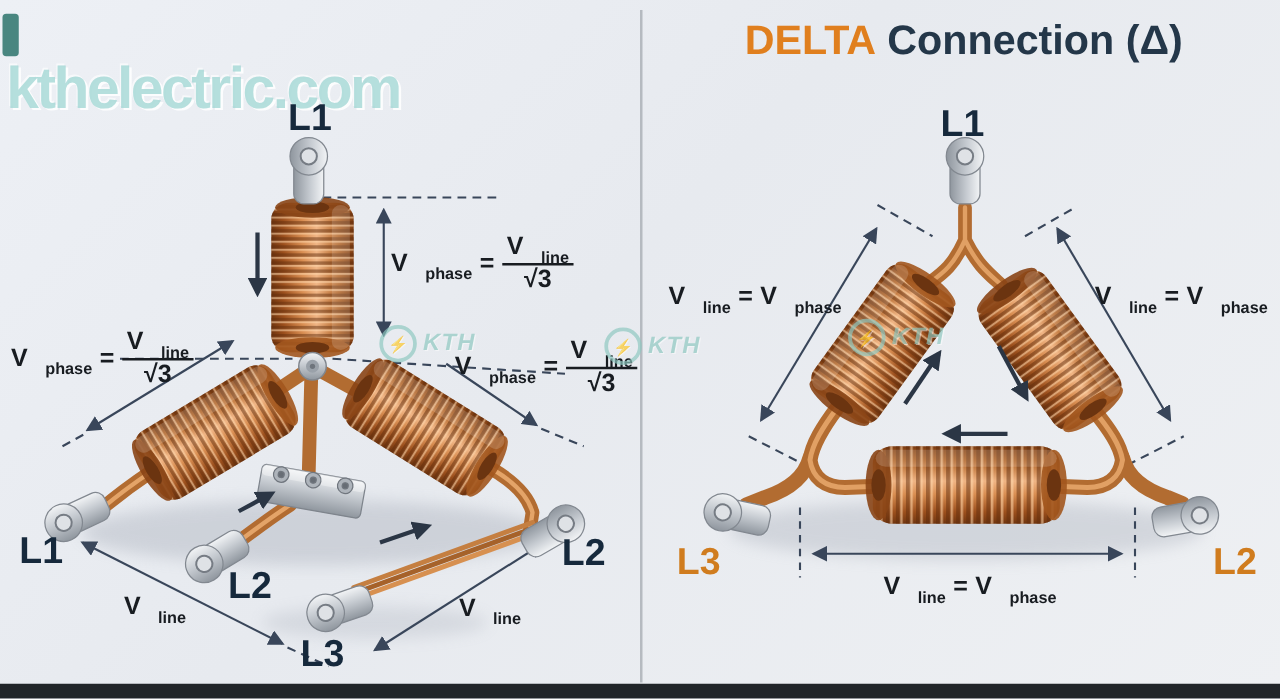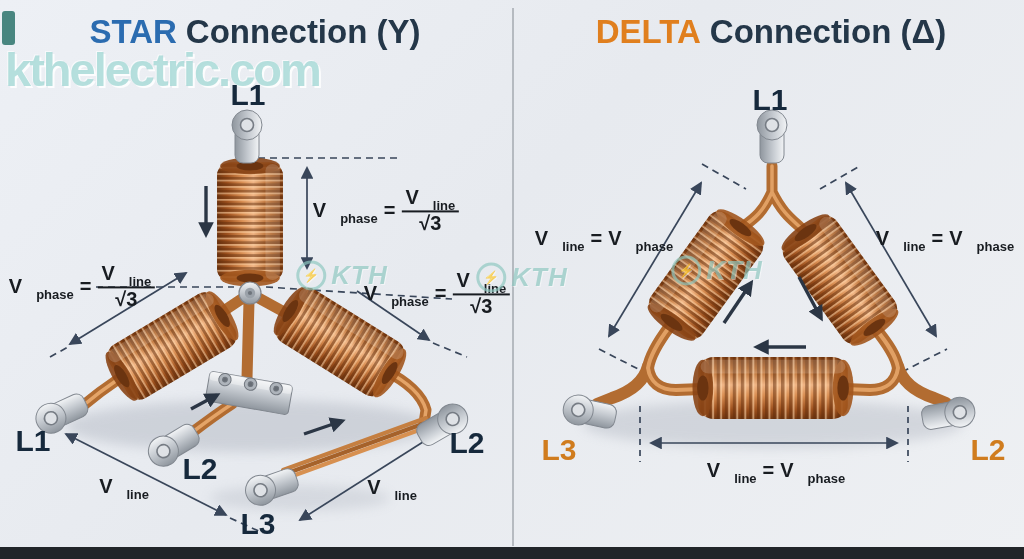--- a/index.html
+++ b/index.html
@@ -19,21 +19,21 @@
   .wm-site{position:absolute;left:5px;top:4px;font-size:47px;font-weight:800;letter-spacing:-2px;
            color:rgba(160,214,211,0.78);z-index:4;white-space:nowrap;
            text-shadow:2px 2px 0 rgba(255,255,255,.85),-1px -1px 0 rgba(255,255,255,.6);margin-top:38px;}
   .wm-mark{position:absolute;left:2px;top:11px;width:13px;height:34px;border-radius:3px;
            background:#1f6b63;opacity:.8;z-index:4;}
   .kth{position:absolute;transform:translate(-50%,-50%);display:flex;align-items:center;gap:5px;
        color:#8ec8c0;opacity:.68;z-index:6;white-space:nowrap;
        text-shadow:1px 1px 0 rgba(255,255,255,.7);}
   .kth-circle{width:24px;height:24px;border:3px solid #8ec8c0;border-radius:50%;
               display:flex;align-items:center;justify-content:center;font-size:13px;line-height:1;}
-  .kth-text{font-size:26px;font-weight:800;font-style:italic;letter-spacing:1px;}
+  .kth-text{font-size:19px;font-weight:800;font-style:italic;letter-spacing:1px;}
 
   
   .lab{position:absolute;transform:translate(-50%,-50%);font-size:30px;font-weight:800;
        color:#16293c;z-index:5;white-space:nowrap;}
   .lab.orange{color:#d07c1e;}
 
   
   .formula,.vlabel{position:absolute;transform:translate(-50%,-50%);display:flex;align-items:center;
        font-size:20px;font-weight:700;color:#181c21;z-index:5;white-space:nowrap;}
   .formula .eq{margin:0 6px;}
@@ -197,23 +197,20 @@
       <line x1="304" y1="434" x2="342" y2="421" marker-end="url(#carr)"></line>
       <line x1="724" y1="323" x2="751" y2="283" marker-end="url(#carr)"></line>
       <line x1="799" y1="277" x2="821" y2="318" marker-end="url(#carr)"></line>
       <line x1="806" y1="347" x2="757" y2="347" marker-end="url(#carr)"></line>
     </g>
   </svg>
 
   <div class="divider"></div>
   <div class="footer-bar"></div>
 
-  <div class="title" style="left:255px;">
-    <span class="accent-star">STAR</span><span class="rest">Connection (Y)</span>
-  </div>
   <div class="title" style="left:771px;text-align:center;">
     <span class="accent-delta">DELTA</span><span class="rest">Connection (Δ)</span>
   </div>
 
   <div class="wm-mark"></div>
   <div class="wm-site">kthelectric.com</div>
 
   <div class="kth" style="left:342px;top:275px;">
     <span class="kth-circle">⚡</span>
     <span class="kth-text">KTH</span>

